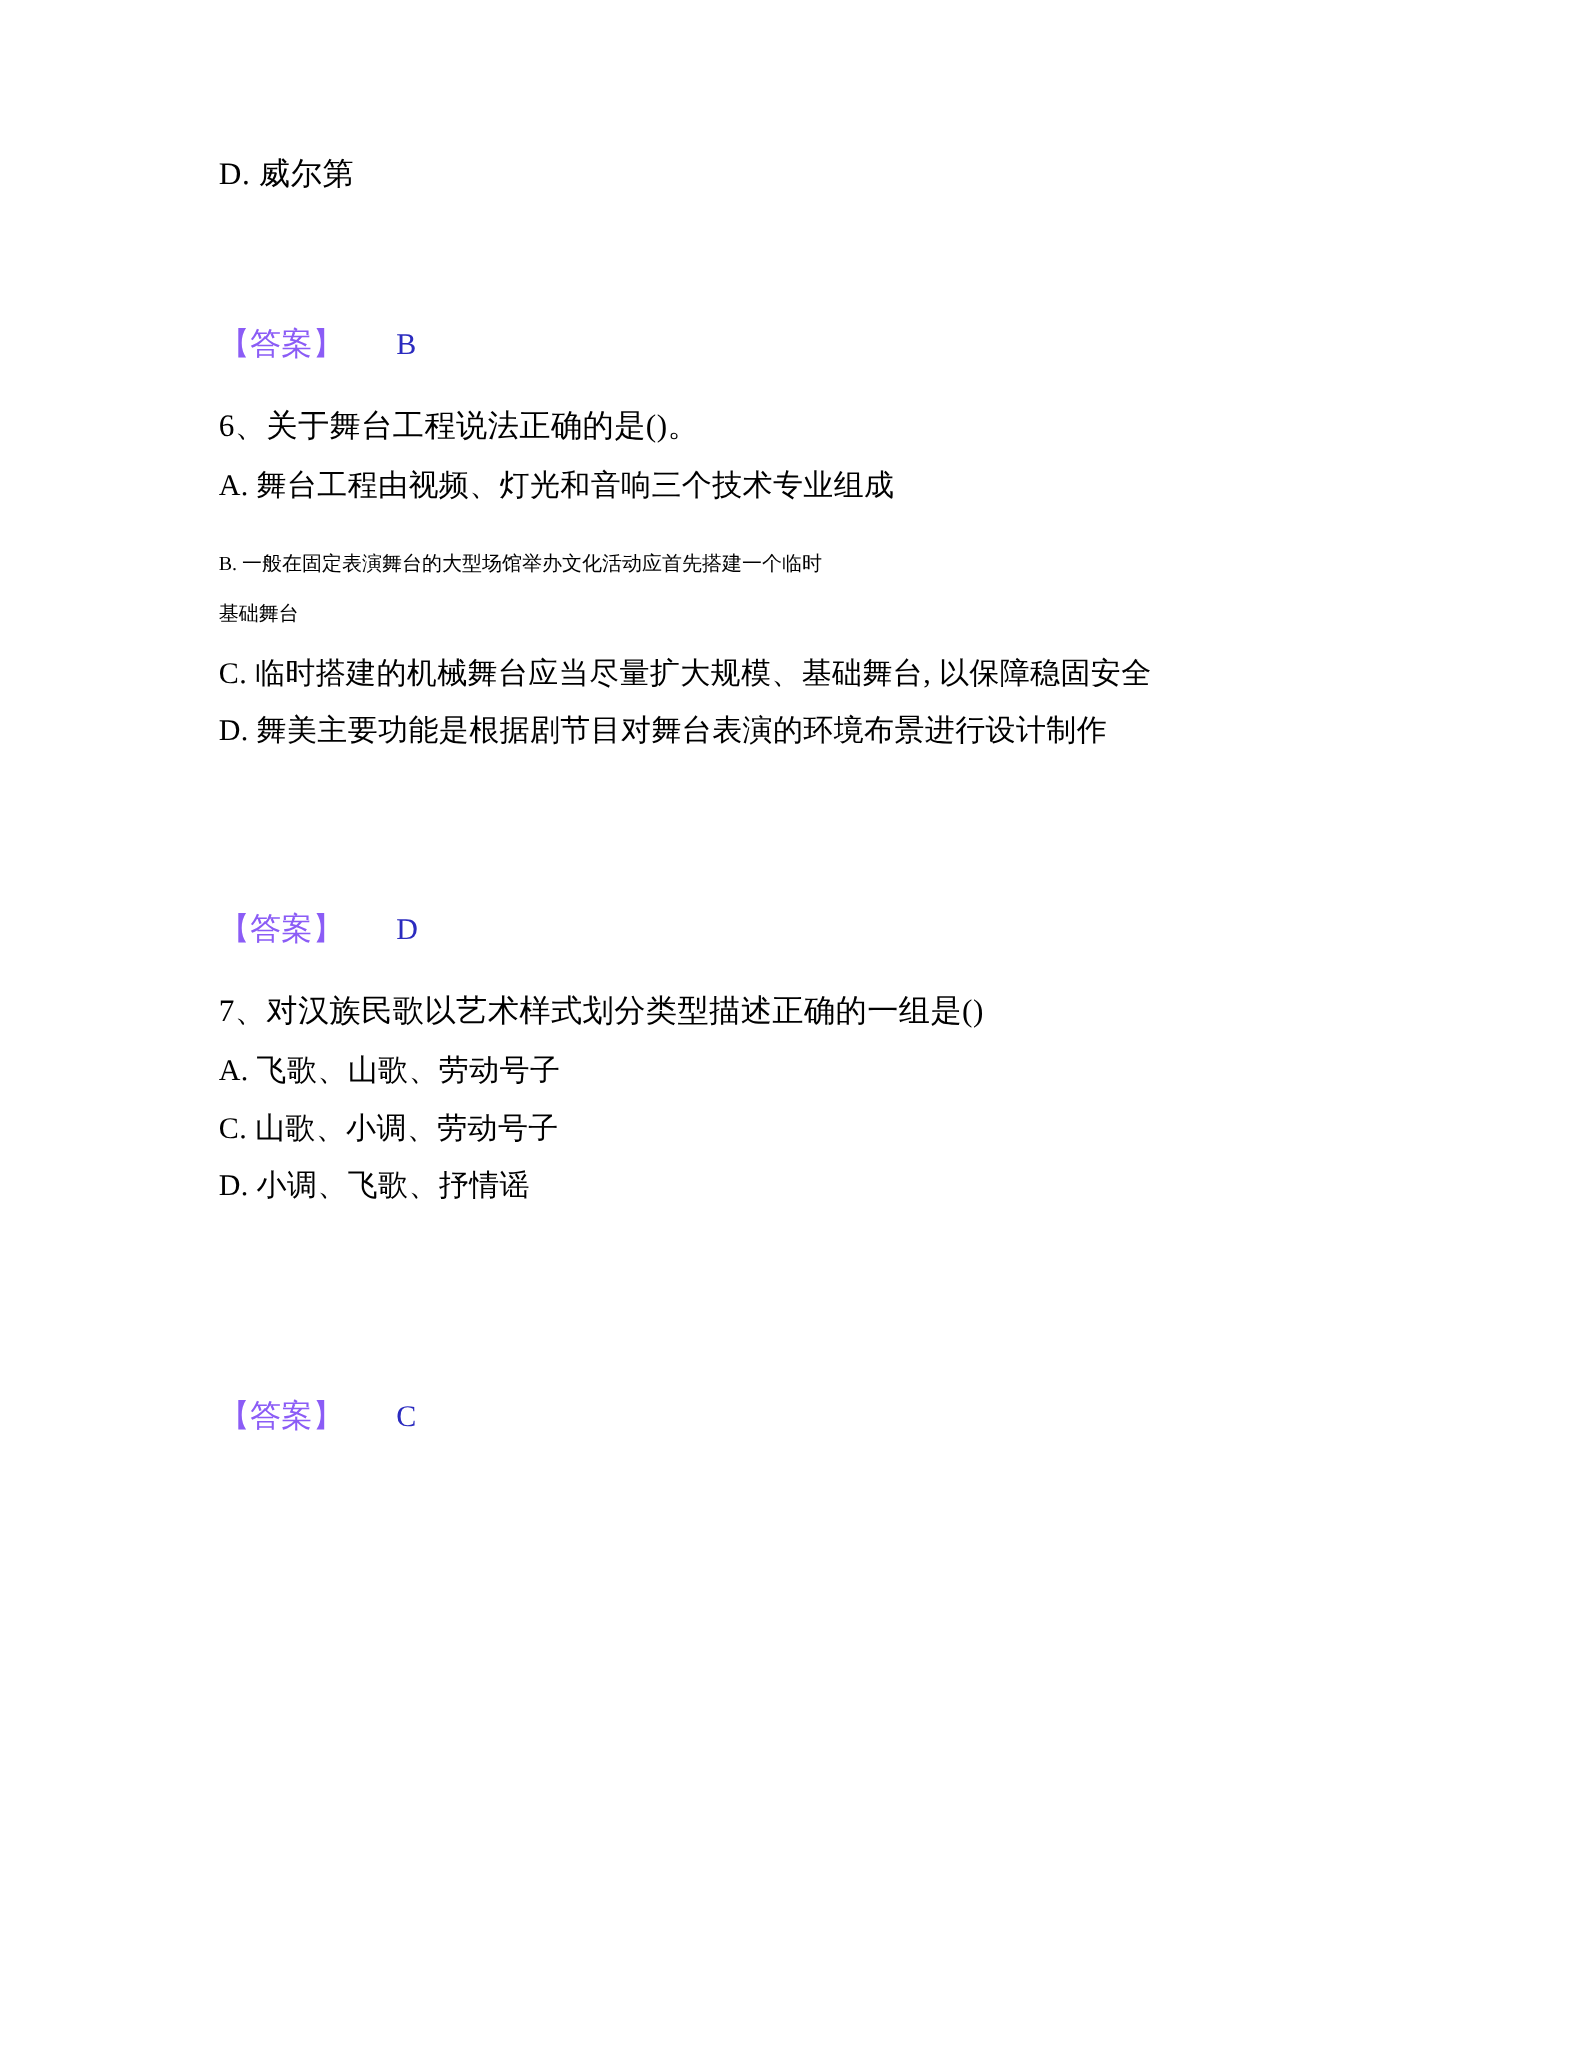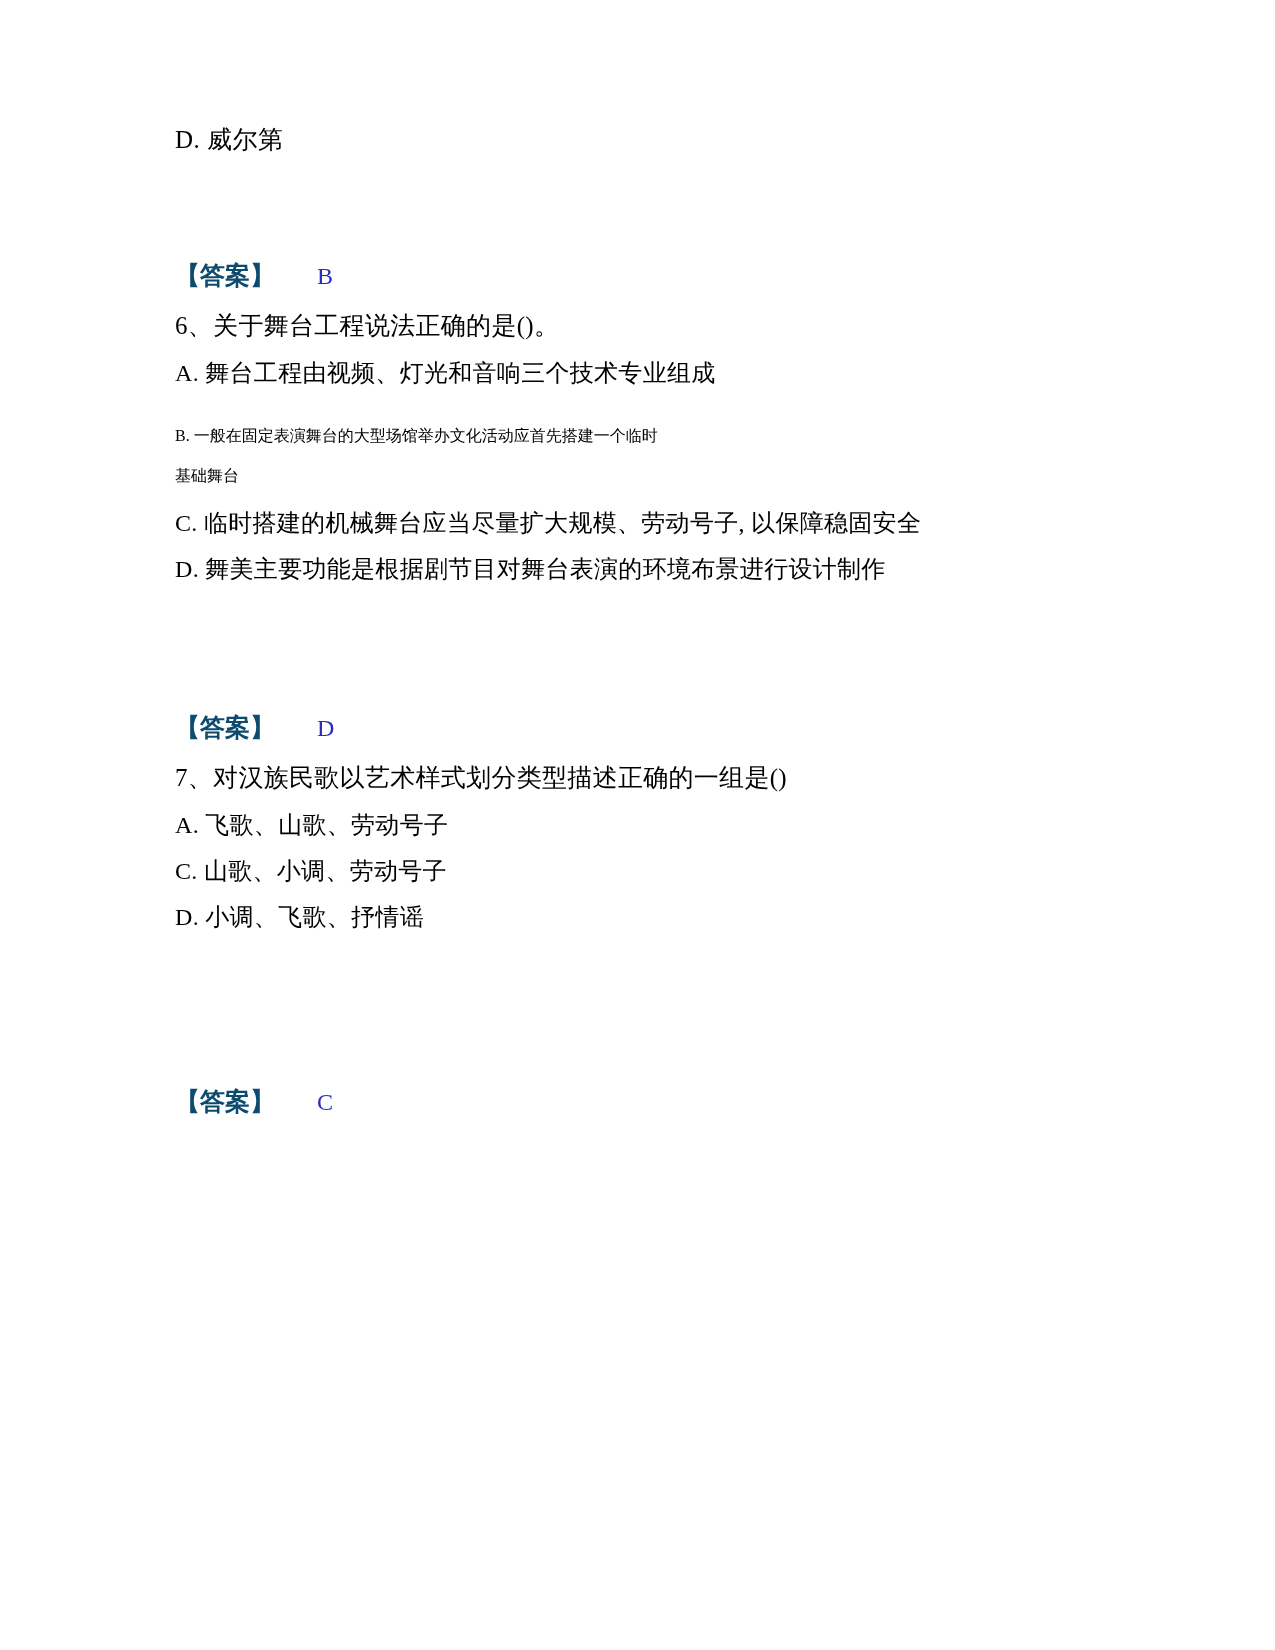--- a/index.html
+++ b/index.html
@@ -35,33 +35,33 @@
   }
   .opt {
     font-size: 24px;
     line-height: 38px;
     margin-top: 8px;
     letter-spacing: 0.3px;
   }
   .qline {
     font-size: 25px;
     line-height: 40px;
-    margin-top: 10px;
+    margin-top: 26px;
     letter-spacing: 0.3px;
   }
   .answer-row {
     display: flex;
     align-items: baseline;
     color: #2b2bbf;
     font-size: 25px;
     line-height: 40px;
   }
   .answer-label {
-    color: #0c4a6e;
-    font-weight: 700;
+    color: #8b5cf6;
+    font-weight: 400;
   }
   .answer-value {
     color: #2b2bbf;
     margin-left: 42px;
     font-size: 24px;
   }
   .gap-sm { height: 26px; }
   .gap-lg { height: 96px; }
   .gap-xl { height: 120px; }
   .opt-wrap {
@@ -90,21 +90,21 @@
 
     <div class="qline">6、关于舞台工程说法正确的是()。</div>
 
     <div class="opt">A. 舞台工程由视频、灯光和音响三个技术专业组成</div>
 
     <div class="opt-wrap">
       <span>B. 一般在固定表演舞台的大型场馆举办文化活动应首先搭建一个临时</span>
       <span class="second">基础舞台</span>
     </div>
 
-    <div class="opt">C. 临时搭建的机械舞台应当尽量扩大规模、劳动号子, 以保障稳固安全</div>
+    <div class="opt">C. 临时搭建的机械舞台应当尽量扩大规模、基础舞台, 以保障稳固安全</div>
 
     <div class="opt">D. 舞美主要功能是根据剧节目对舞台表演的环境布景进行设计制作</div>
 
     <div class="gap-xl"></div>
 
     <div class="answer-row">
       <span class="answer-label">【答案】</span>
       <span class="answer-value">D</span>
     </div>
 

